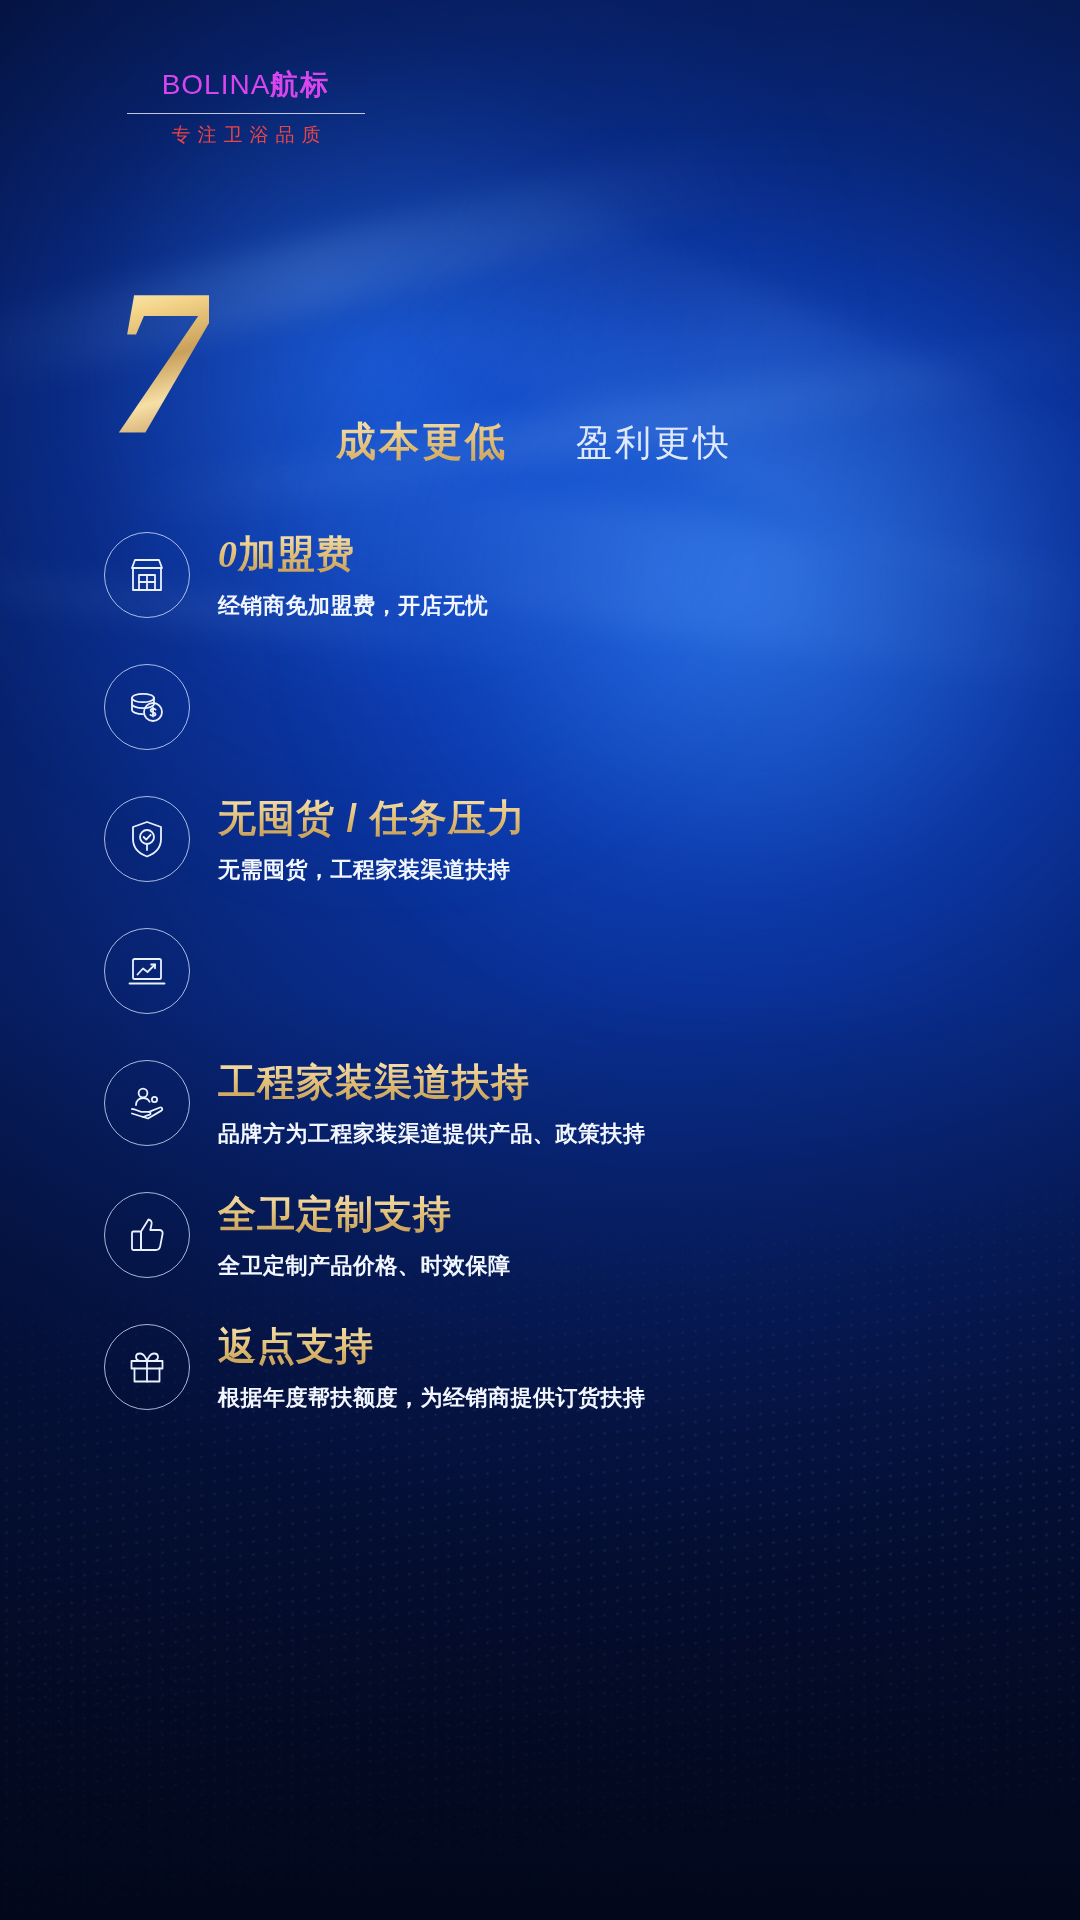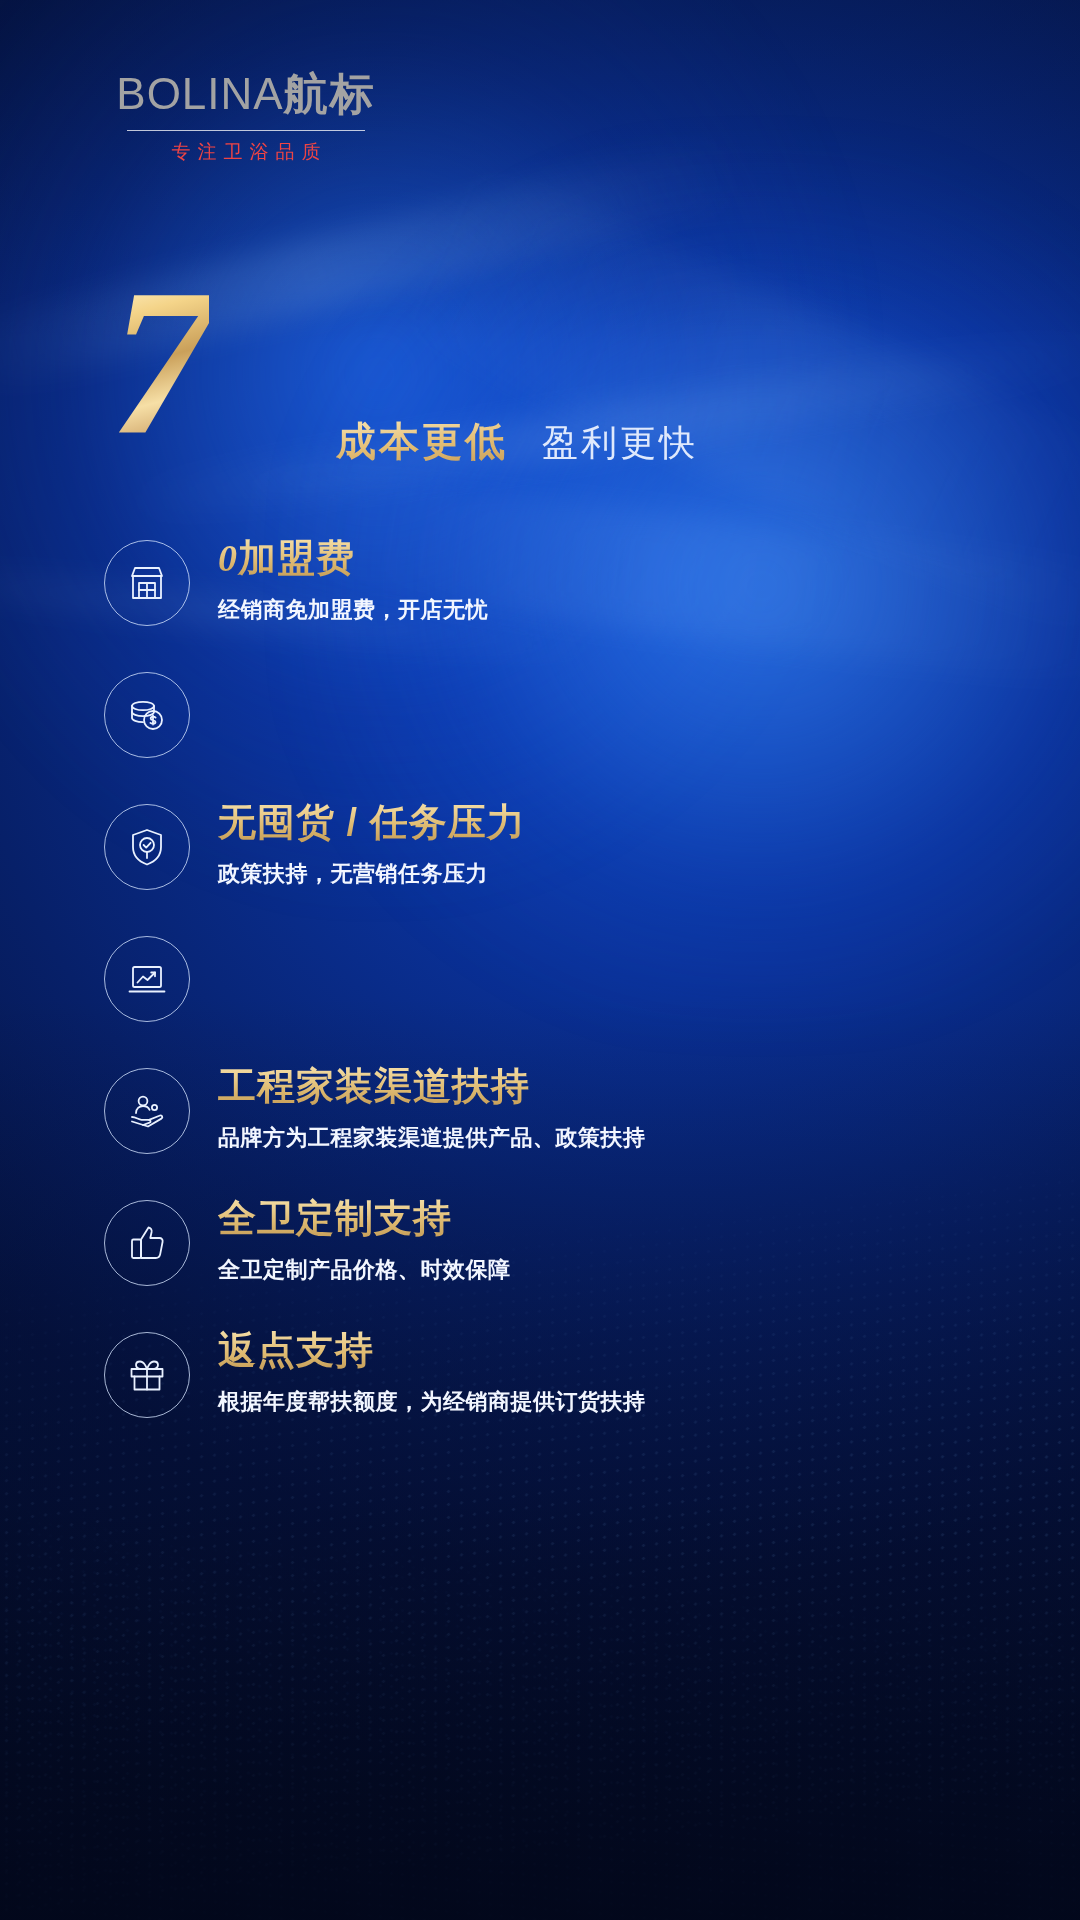--- a/index.html
+++ b/index.html
@@ -82,23 +82,23 @@
   }
 
   
   .logo-wrap {
     position: absolute;
     left: 96px; top: 70px;
     width: 300px;
     text-align: center;
   }
   .logo-main {
-    font-size: 44px;
+    font-size: 28px;
     letter-spacing: 1px;
-    color: #a3a3a3;
+    color: #d946ef;
     font-weight: 400;
     line-height: 1.1;
     white-space: nowrap;
   }
   .logo-main .cn {
     font-weight: 700;
     letter-spacing: 2px;
   }
   .logo-rule {
     margin: 12px auto 8px;
@@ -147,21 +147,21 @@
     -webkit-background-clip: text;
     background-clip: text;
     color: transparent;
     white-space: nowrap;
   }
   .headline-sub {
     margin-top: -34px;
     margin-left: 226px;
     display: flex;
     align-items: baseline;
-    gap: 34px;
+    gap: 68px;
     white-space: nowrap;
     font-family: Liberation Mono, monospace;
   }
   .headline-sub .s-a {
     font-size: 40px;
     font-weight: 700;
     letter-spacing: 3px;
     background: linear-gradient(175deg, #fbe9bd 0%, #e2bd74 55%, #c59a56 100%);
     -webkit-background-clip: text;
     background-clip: text;
@@ -178,21 +178,21 @@
   
   .list {
     position: absolute;
     left: 104px;
     top: 530px;
     width: 900px;
   }
   .item {
     position: relative;
     display: flex;
-    align-items: flex-end;
+    align-items: flex-start;
     margin-bottom: 36px;
     min-height: 96px;
   }
   .item .ico {
     flex: 0 0 auto;
     width: 84px; height: 84px;
     border: 1.6px solid rgba(214,230,255,0.78);
     border-radius: 50%;
     display: flex;
     align-items: center;
@@ -296,21 +296,21 @@
       <div class="ico">
         <svg width="46" height="46" viewBox="0 0 46 46" fill="none" stroke="#e9f1ff" stroke-width="1.8" stroke-linecap="round" stroke-linejoin="round">
           <path d="M23 6 L37 11 V23 C37 32 30.5 37.7 23 40.5 C15.5 37.7 9 32 9 23 V11 Z"></path>
           <circle cx="23" cy="21" r="7"></circle>
           <path d="M19.6 21 L22.2 23.6 L26.6 18.8"></path>
           <path d="M23 28 V34"></path>
         </svg>
       </div>
       <div class="txt">
         <div class="title">无囤货 / 任务压力</div>
-        <div class="desc">政策扶持，无营销任务压力</div>
+        <div class="desc">无需囤货，工程家装渠道扶持</div>
       </div>
     </div>
 
     <div class="item">
       <div class="ico">
         <svg width="46" height="46" viewBox="0 0 46 46" fill="none" stroke="#e9f1ff" stroke-width="1.8" stroke-linecap="round" stroke-linejoin="round">
           <rect x="9" y="11" width="28" height="20" rx="1.6"></rect>
           <path d="M5.5 35.5 H40.5"></path>
           <path d="M13.5 26.5 L19 20.5 L23.5 24 L31 16.5"></path>
           <path d="M31 16.5 H27.2 M31 16.5 V20.3"></path>

